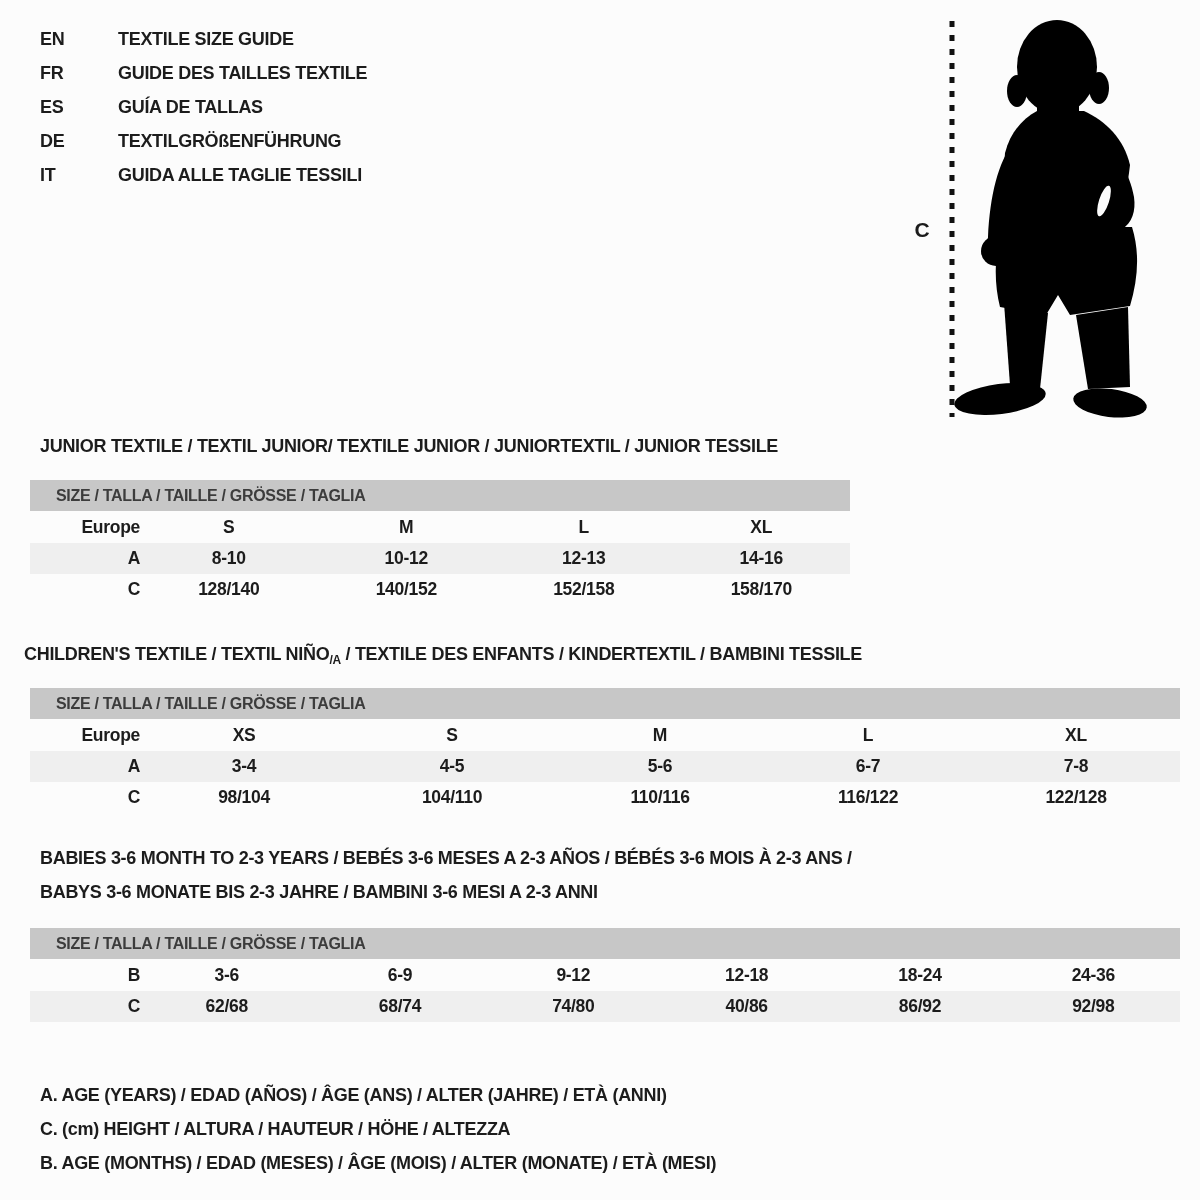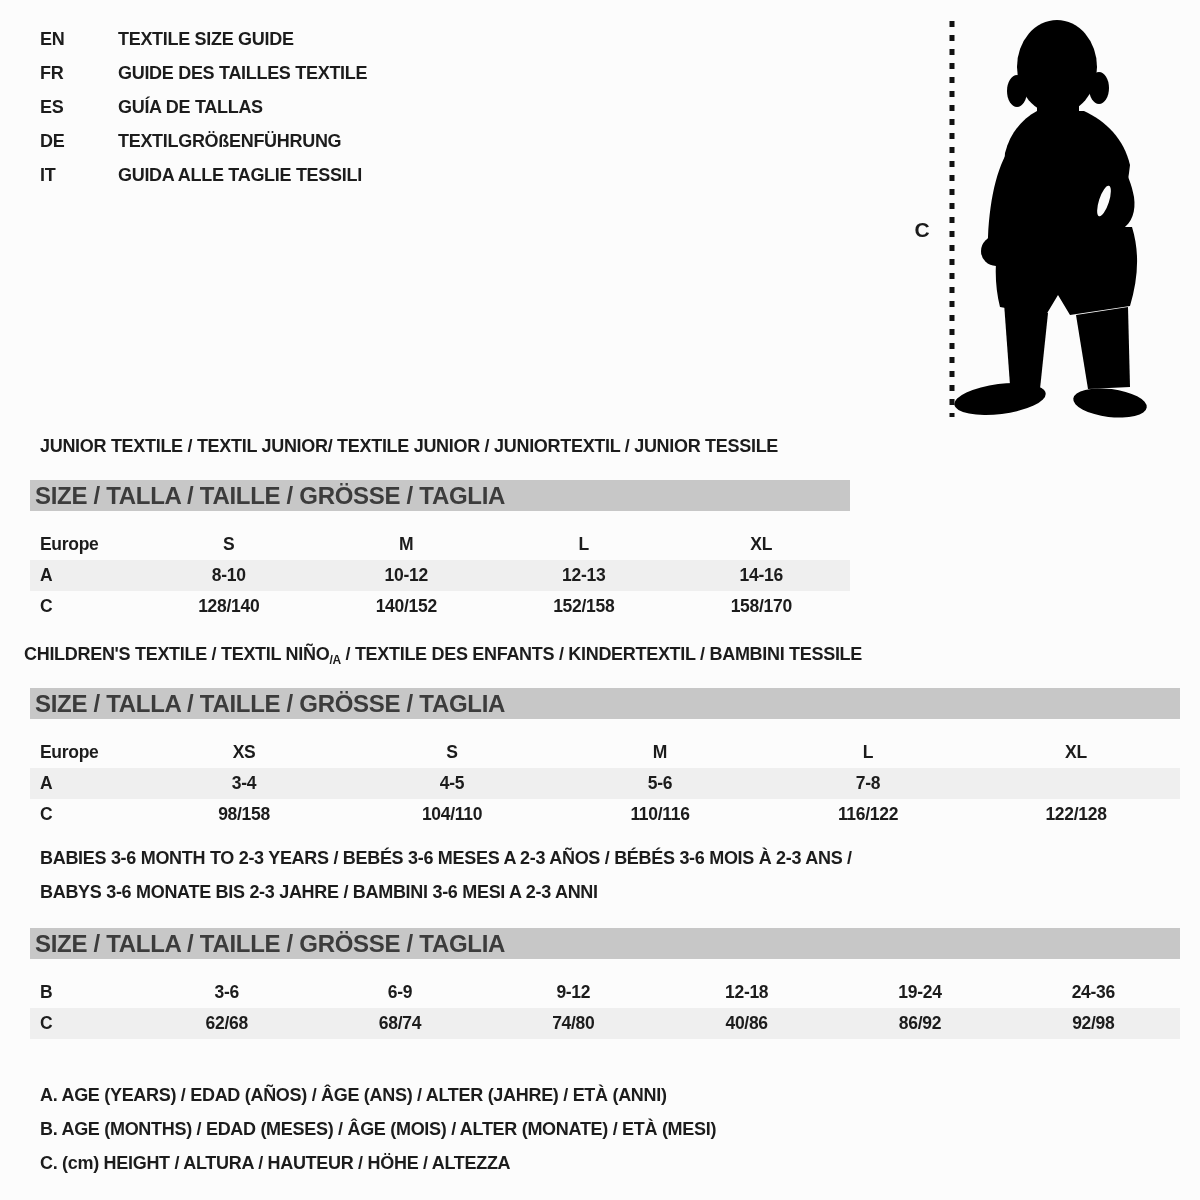--- a/index.html
+++ b/index.html
@@ -27,28 +27,28 @@
 
   
   .section-title { font-size:18px; white-space:nowrap; }
   .title-sub { font-size:12px; vertical-align:-4px; }
 
   
   .size-table { left:30px; }
   .thead {
     height:31px; line-height:31px;
     background:#c7c7c7; color:#3c3c3c;
-    padding-left:5px; font-size:24px;
-    margin-bottom:18px;
+    padding-left:26px; font-size:16px;
+    margin-bottom:1px;
   }
   .trow { display:grid; height:31px; line-height:31px; font-size:17.5px; }
   .cols4 .trow { grid-template-columns:110px repeat(4,1fr); }
   .cols5 .trow { grid-template-columns:110px repeat(5,1fr); }
   .cols6 .trow { grid-template-columns:110px repeat(6,1fr); }
-  .trow .rlabel { padding-left:10px; text-align:left; }
+  .trow .rlabel { padding-left:10px; text-align:right; }
   .trow .val { text-align:center; }
   .shaded { background:#efefef; }
 
   
   .legend-line { height:34px; line-height:34px; font-size:18px; white-space:nowrap; }
 </style>
 </head>
 <body>
 
 <div class="abs lang-list">
@@ -160,53 +160,54 @@
     <div class="val">S</div>
     <div class="val">M</div>
     <div class="val">L</div>
     <div class="val">XL</div>
   </div>
   <div class="trow shaded">
     <div class="rlabel">A</div>
     <div class="val">3-4</div>
     <div class="val">4-5</div>
     <div class="val">5-6</div>
+    <div class="val">6-7</div>
     <div class="val">7-8</div>
   </div>
   <div class="trow">
     <div class="rlabel">C</div>
-    <div class="val">98/158</div>
+    <div class="val">98/104</div>
     <div class="val">104/110</div>
     <div class="val">110/116</div>
     <div class="val">116/122</div>
     <div class="val">122/128</div>
   </div>
 </div>
 
 <div class="abs section-title" style="left:40px; top:848px;">BABIES 3-6 MONTH TO 2-3 YEARS / BEBÉS 3-6 MESES A 2-3 AÑOS / BÉBÉS 3-6 MOIS À 2-3 ANS /</div>
 <div class="abs section-title" style="left:40px; top:882px;">BABYS 3-6 MONATE BIS 2-3 JAHRE / BAMBINI 3-6 MESI A 2-3 ANNI</div>
 <div class="abs size-table cols6" style="top:928px; width:1150px;">
   <div class="thead">SIZE / TALLA / TAILLE / GRÖSSE / TAGLIA</div>
   <div class="trow">
     <div class="rlabel">B</div>
     <div class="val">3-6</div>
     <div class="val">6-9</div>
     <div class="val">9-12</div>
     <div class="val">12-18</div>
-    <div class="val">19-24</div>
+    <div class="val">18-24</div>
     <div class="val">24-36</div>
   </div>
   <div class="trow shaded">
     <div class="rlabel">C</div>
     <div class="val">62/68</div>
     <div class="val">68/74</div>
     <div class="val">74/80</div>
     <div class="val">40/86</div>
     <div class="val">86/92</div>
     <div class="val">92/98</div>
   </div>
 </div>
 
 <div class="abs" style="left:40px; top:1062px;margin-top:16px;">
   <div class="legend-line">A. AGE (YEARS) / EDAD (AÑOS) / ÂGE (ANS) / ALTER (JAHRE) / ETÀ (ANNI)</div>
+  <div class="legend-line">C. (cm) HEIGHT / ALTURA / HAUTEUR / HÖHE / ALTEZZA</div>
   <div class="legend-line">B. AGE (MONTHS) / EDAD (MESES) / ÂGE (MOIS) / ALTER (MONATE) / ETÀ (MESI)</div>
-  <div class="legend-line">C. (cm) HEIGHT / ALTURA / HAUTEUR / HÖHE / ALTEZZA</div>
 </div>
 
 </body></html>

